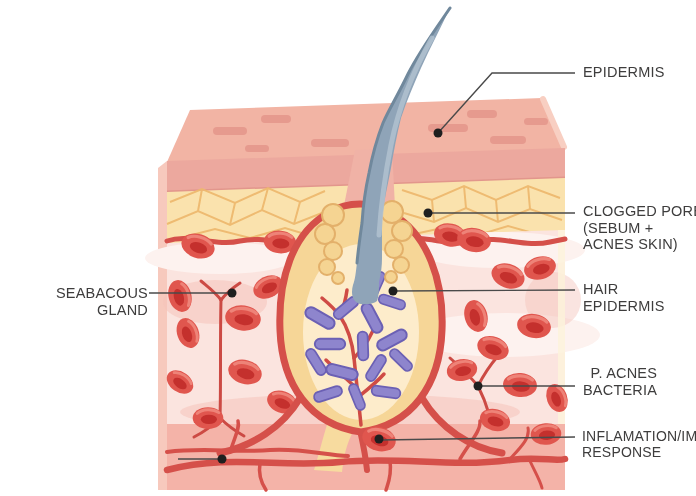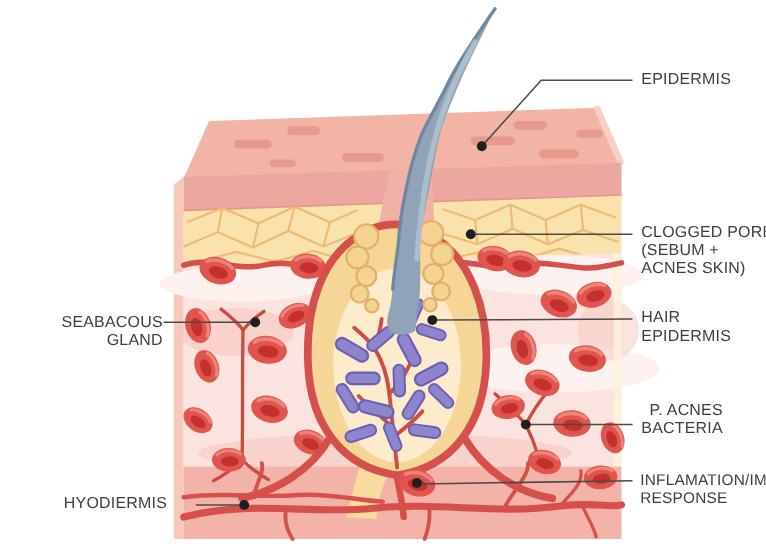--- a/index.html
+++ b/index.html
@@ -228,15 +228,14 @@
 
 <div class="label" style="left:553px;top:365px;text-align:right;">P. ACNES
 BACTERIA</div>
 
 <div class="label" style="left:552px;top:428px;width:144px;font-size:14px;">INFLAMATION/IMMUNE
 RESPONSE</div>
 
 <div class="label center" style="left:18px;top:285px;width:100px;text-align:right;">SEABACOUS
 GLAND</div>
 
-<div class="label" style="left:28px;top:450px;">HYODIERMIS</div>
 
 </div>
 
 </body></html>

